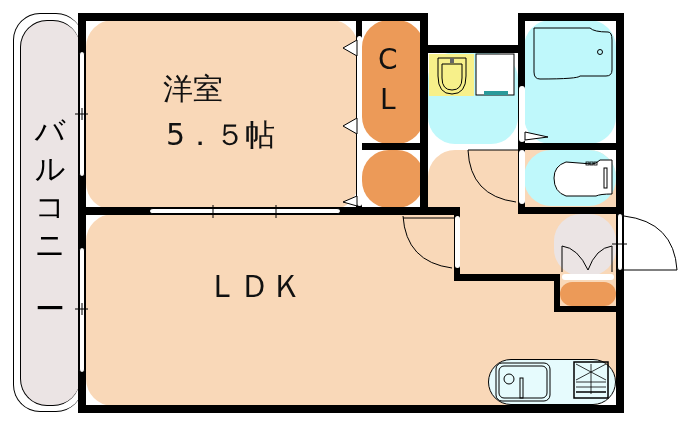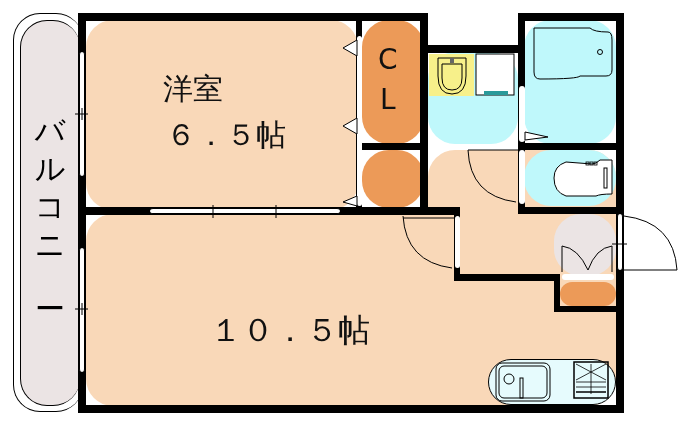--- a/index.html
+++ b/index.html
@@ -108,22 +108,22 @@
     <rect x="574" y="362" width="34" height="36" fill="none" stroke="#000" stroke-width="1.5"></rect>
     <line x1="576" y1="364" x2="606" y2="380" stroke="#000" stroke-width="0.8"></line>
     <line x1="606" y1="364" x2="576" y2="380" stroke="#000" stroke-width="0.8"></line>
     <line x1="591" y1="364" x2="591" y2="394" stroke="#000" stroke-width="0.8"></line>
     <line x1="576" y1="382" x2="606" y2="382" stroke="#000" stroke-width="0.8"></line>
     <line x1="576" y1="387" x2="606" y2="387" stroke="#000" stroke-width="0.8"></line>
     <line x1="576" y1="392" x2="606" y2="392" stroke="#000" stroke-width="1.5"></line>
   </svg>
 
   <div class="label" style="left:163px;top:74px;font-size:30px;">洋室</div>
-  <div class="label" style="left:166px;top:120px;font-size:30px;">６．５帖</div>
-  <div class="label" style="left:210px;top:314px;font-size:32px;">１０．５帖</div>
+  <div class="label" style="left:166px;top:120px;font-size:30px;">5．５帖</div>
+  <div class="label" style="left:207px;top:270px;font-size:32px;">ＬＤＫ</div>
   <div class="label" style="left:378px;top:46px;font-size:28px;">C</div>
   <div class="label" style="left:380px;top:86px;font-size:28px;">L</div>
 
   <div class="abs" style="left:28px;top:112px;width:44px;text-align:center;font-size:30px;line-height:38px;">
     <div>バ</div>
     <div>ル</div>
     <div>コ</div>
     <div>ニ</div>
     <div style="writing-mode:vertical-rl;display:inline-block;">ー</div>
   </div>

